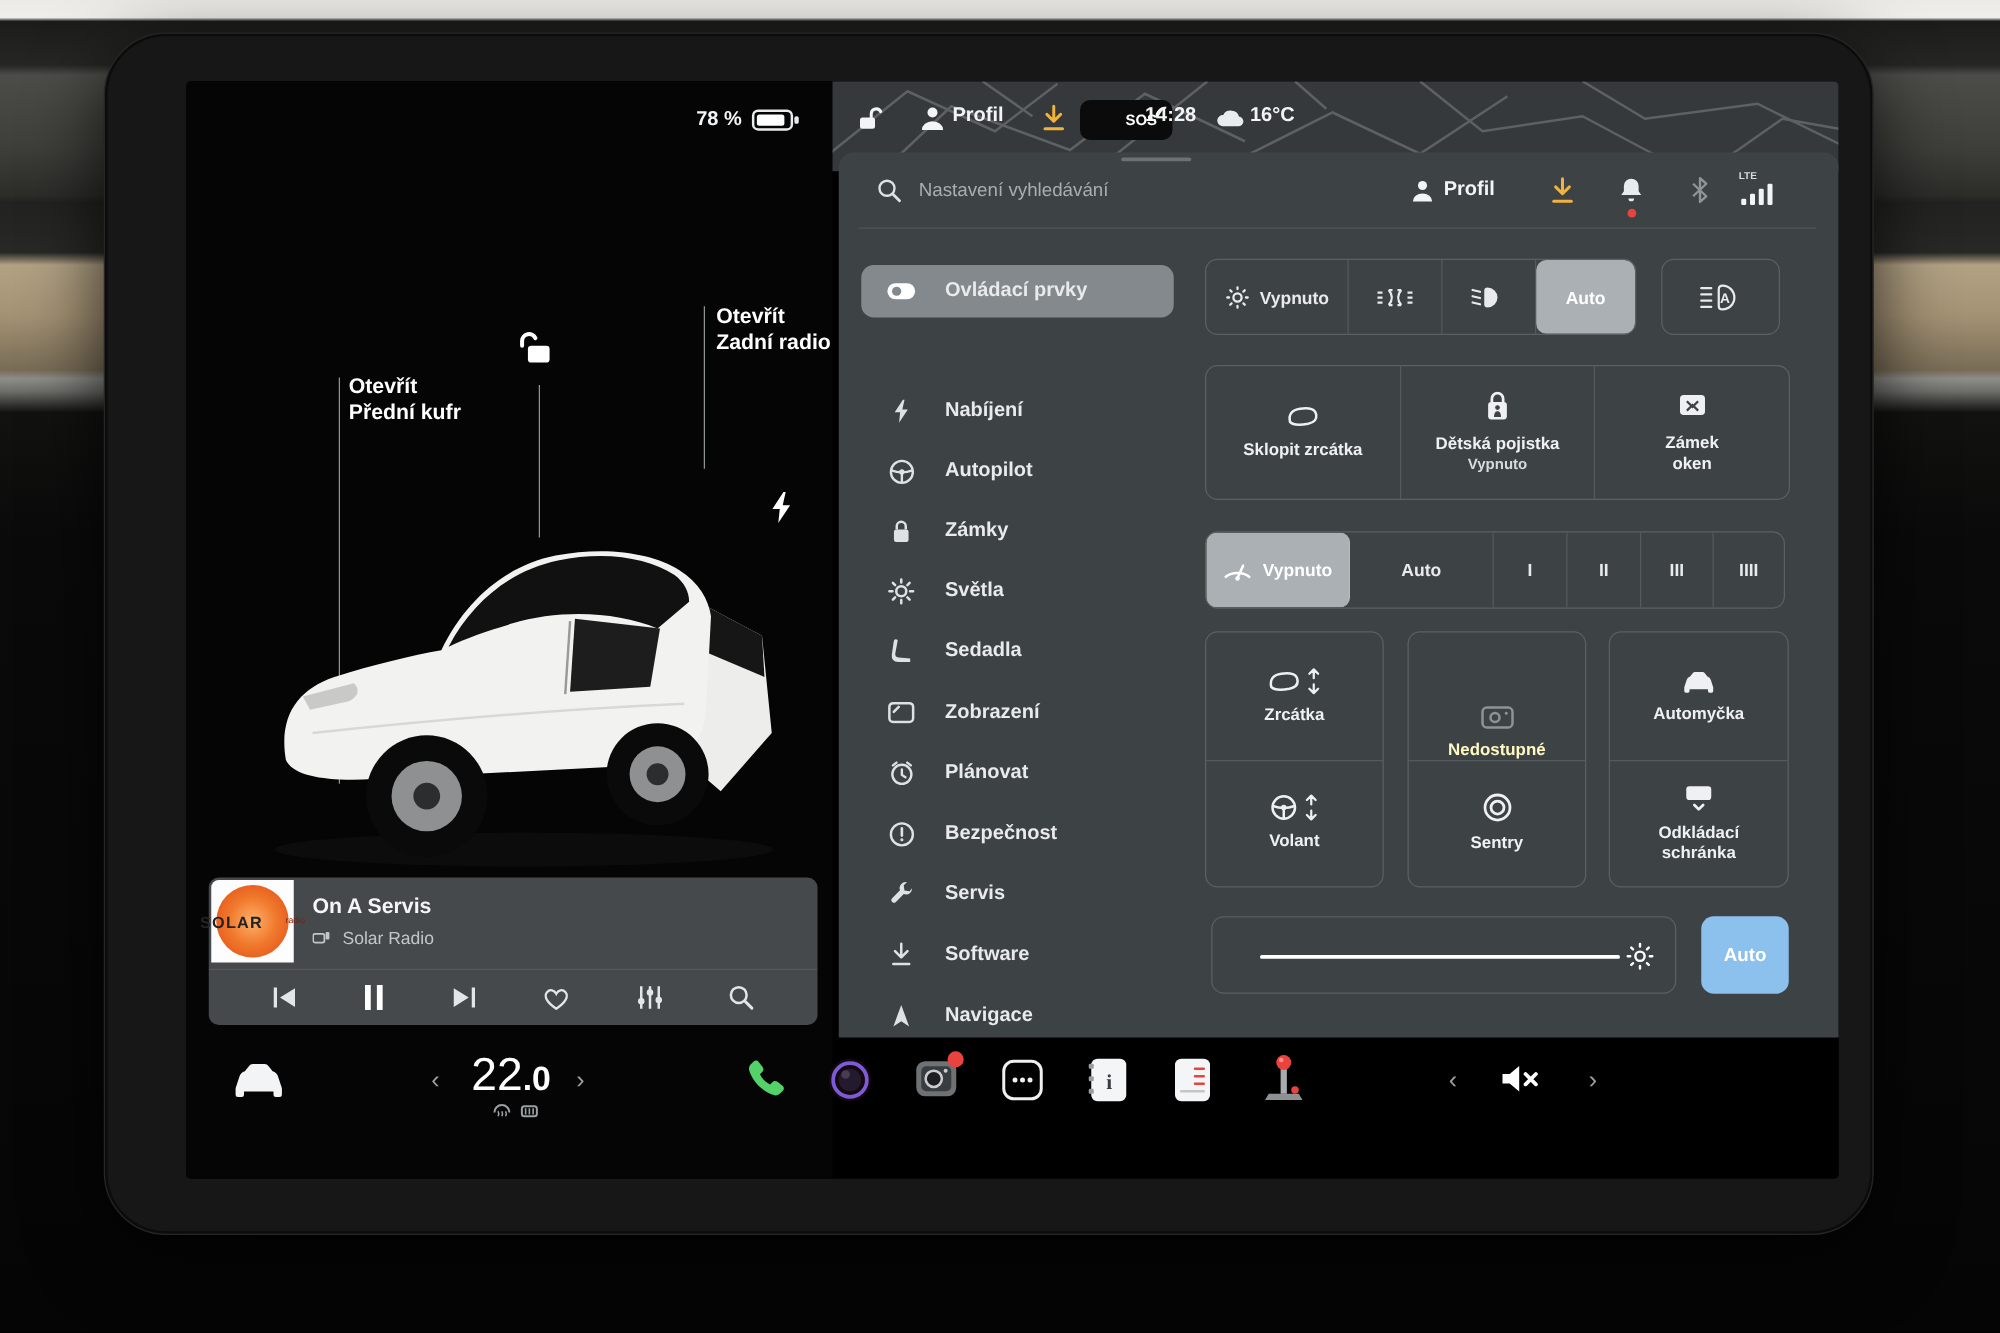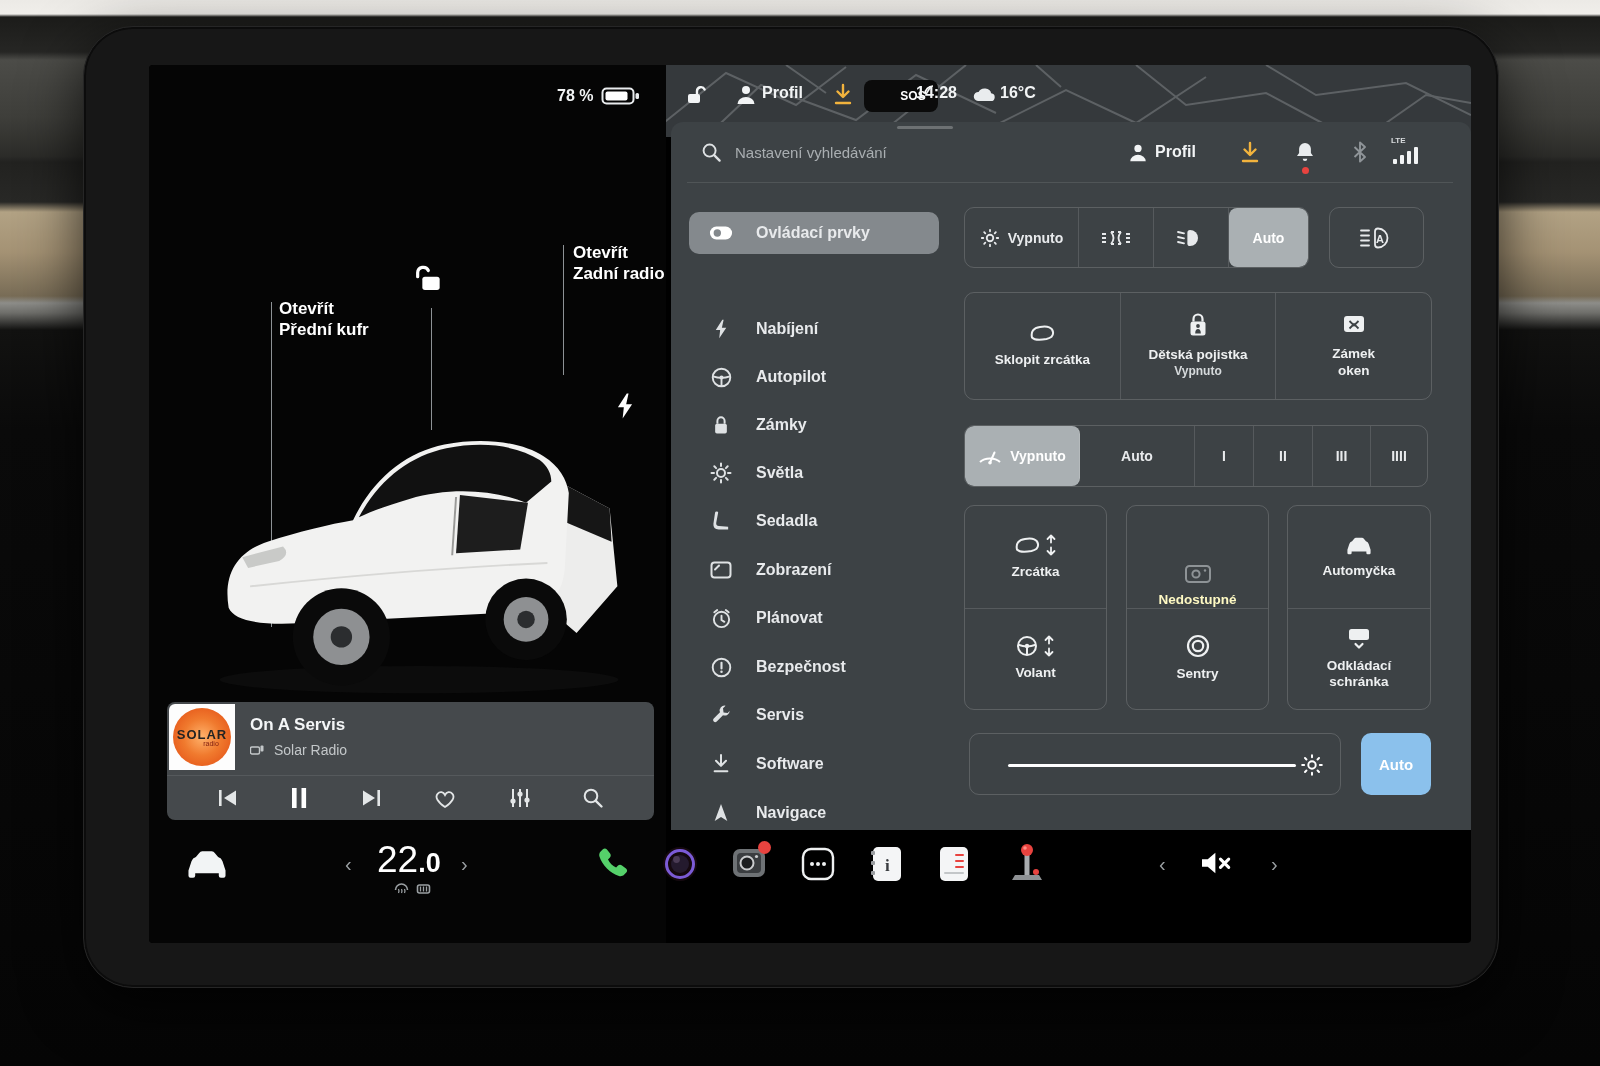--- a/index.html
+++ b/index.html
@@ -22,21 +22,21 @@
   .bold{font-weight:bold;}
   
   .callout-line{position:absolute;width:1px;background:#8d9295;}
   .callout{position:absolute;color:#fff;font-size:17px;font-weight:bold;line-height:21px;white-space:nowrap;}
   
   .media{position:absolute;left:18px;top:637px;width:487px;height:118px;background:#45494c;border-radius:8px;}
   .media-divider{position:absolute;left:0;top:73px;width:100%;height:1px;background:rgba(255,255,255,.09);}
   .media-art{position:absolute;left:2px;top:2px;width:66px;height:66px;background:#fdfdfd;border-radius:6px 0 0 0;display:flex;align-items:center;justify-content:center;}
   .media-art-disc{width:58px;height:58px;border-radius:50%;
     background:radial-gradient(circle at 50% 50%, #ffb26b 0%, #f07a2e 45%, #e85f1e 75%, #dd5418 100%);
-    display:flex;flex-direction:column;align-items:center;justify-content:center;}
+    display:flex;flex-direction:row;align-items:center;justify-content:center;}
   .media-title{position:absolute;left:83px;top:13px;font-size:17px;font-weight:bold;color:#f4f6f7;}
   .media-src{position:absolute;left:83px;top:40px;font-size:14px;color:#c3c7c9;display:flex;align-items:center;gap:10px;}
   .mrow{position:absolute;left:0;top:74px;width:100%;height:44px;display:flex;align-items:center;justify-content:space-around;padding:0 24px;box-sizing:border-box;color:#e3e6e7;}
   
   .map{position:absolute;left:517px;top:0;width:805px;height:72px;background:#35393c;overflow:hidden;}
   .panel{position:absolute;left:522px;top:57px;width:800px;height:708px;background:#3d4245;border-radius:12px 12px 0 0;overflow:hidden;}
   .statusrow{position:absolute;top:18px;height:28px;color:#f2f4f5;font-size:16px;font-weight:bold;}
   .searchrow{position:absolute;left:0;top:8px;width:100%;height:46px;}
   .pdivider{position:absolute;left:16px;top:60px;width:766px;height:1px;background:rgba(255,255,255,.10);}
   .menu-item{position:absolute;left:18px;width:250px;height:40px;display:flex;align-items:center;gap:23px;color:#e8eaec;font-size:16px;font-weight:bold;padding-left:20px;box-sizing:border-box;}

